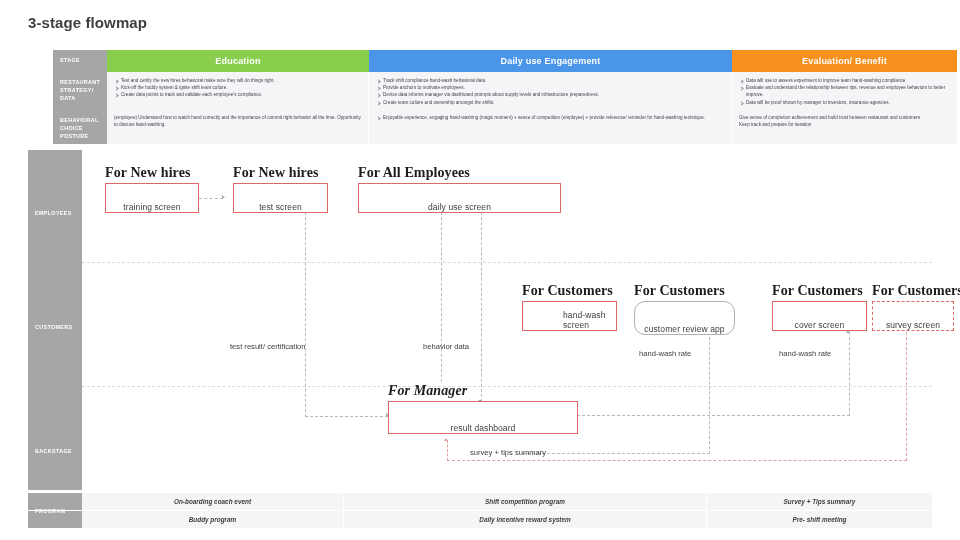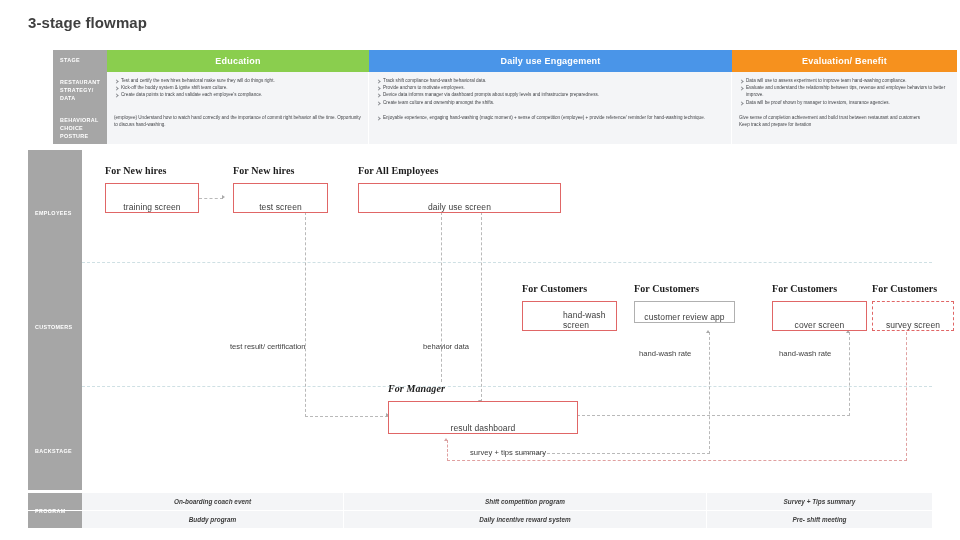--- a/index.html
+++ b/index.html
@@ -88,21 +88,21 @@
     display:flex;align-items:flex-end;justify-content:center;
     background:#ffffff;font-size:8.5px;color:#3d3d3d;
     letter-spacing:.1px;
   }
   .node.red{border:1.2px solid #e06666;}
   .node.gray{border:1.1px solid #b0b0b0;}
   .node.dashed{border:1.4px dashed #e06666;}
 
   .caption{
     position:absolute;font-family:"Liberation Serif", serif;
-    font-size:10px;font-weight:bold;color:#1d1d1d;letter-spacing:.1px;
+    font-size:14px;font-weight:bold;color:#1d1d1d;letter-spacing:.1px;
     white-space:nowrap;
   }
   .edge-label{
     position:absolute;font-size:7.6px;color:#3d3d3d;
     white-space:nowrap;background:transparent;
   }
   .v-dash{position:absolute;width:0;border-left:1px dashed #b9b9b9;}
   .h-dash{position:absolute;height:0;border-top:1px dashed #b9b9b9;}
   .v-dash-red{position:absolute;width:0;border-left:1px dashed #e0a0a0;}
   .h-dash-red{position:absolute;height:0;border-top:1px dashed #e0a0a0;}
@@ -260,21 +260,21 @@
       <div class="node red" style="left:276px;top:33px;width:203px;height:30px;">
         <span>daily use screen</span>
       </div>
 
       <div class="caption" style="left:440px;top:133px;">For Customers</div>
       <div class="node red" style="left:440px;top:151px;width:95px;height:30px;padding-left:40px;">
         <span>hand-wash screen</span>
       </div>
 
       <div class="caption" style="left:552px;top:133px;">For Customers</div>
-      <div class="node gray" style="left:552px;top:151px;width:101px;height:22px;">
+      <div class="node gray" style="left:552px;top:151px;width:101px;height:34px;border-radius:11px;">
         <span>customer review app</span>
       </div>
 
       <div class="caption" style="left:690px;top:133px;">For Customers</div>
       <div class="node red" style="left:690px;top:151px;width:95px;height:30px;">
         <span>cover screen</span>
       </div>
 
       <div class="caption" style="left:790px;top:133px;">For Customers</div>
       <div class="node dashed" style="left:790px;top:151px;width:82px;height:30px;">

